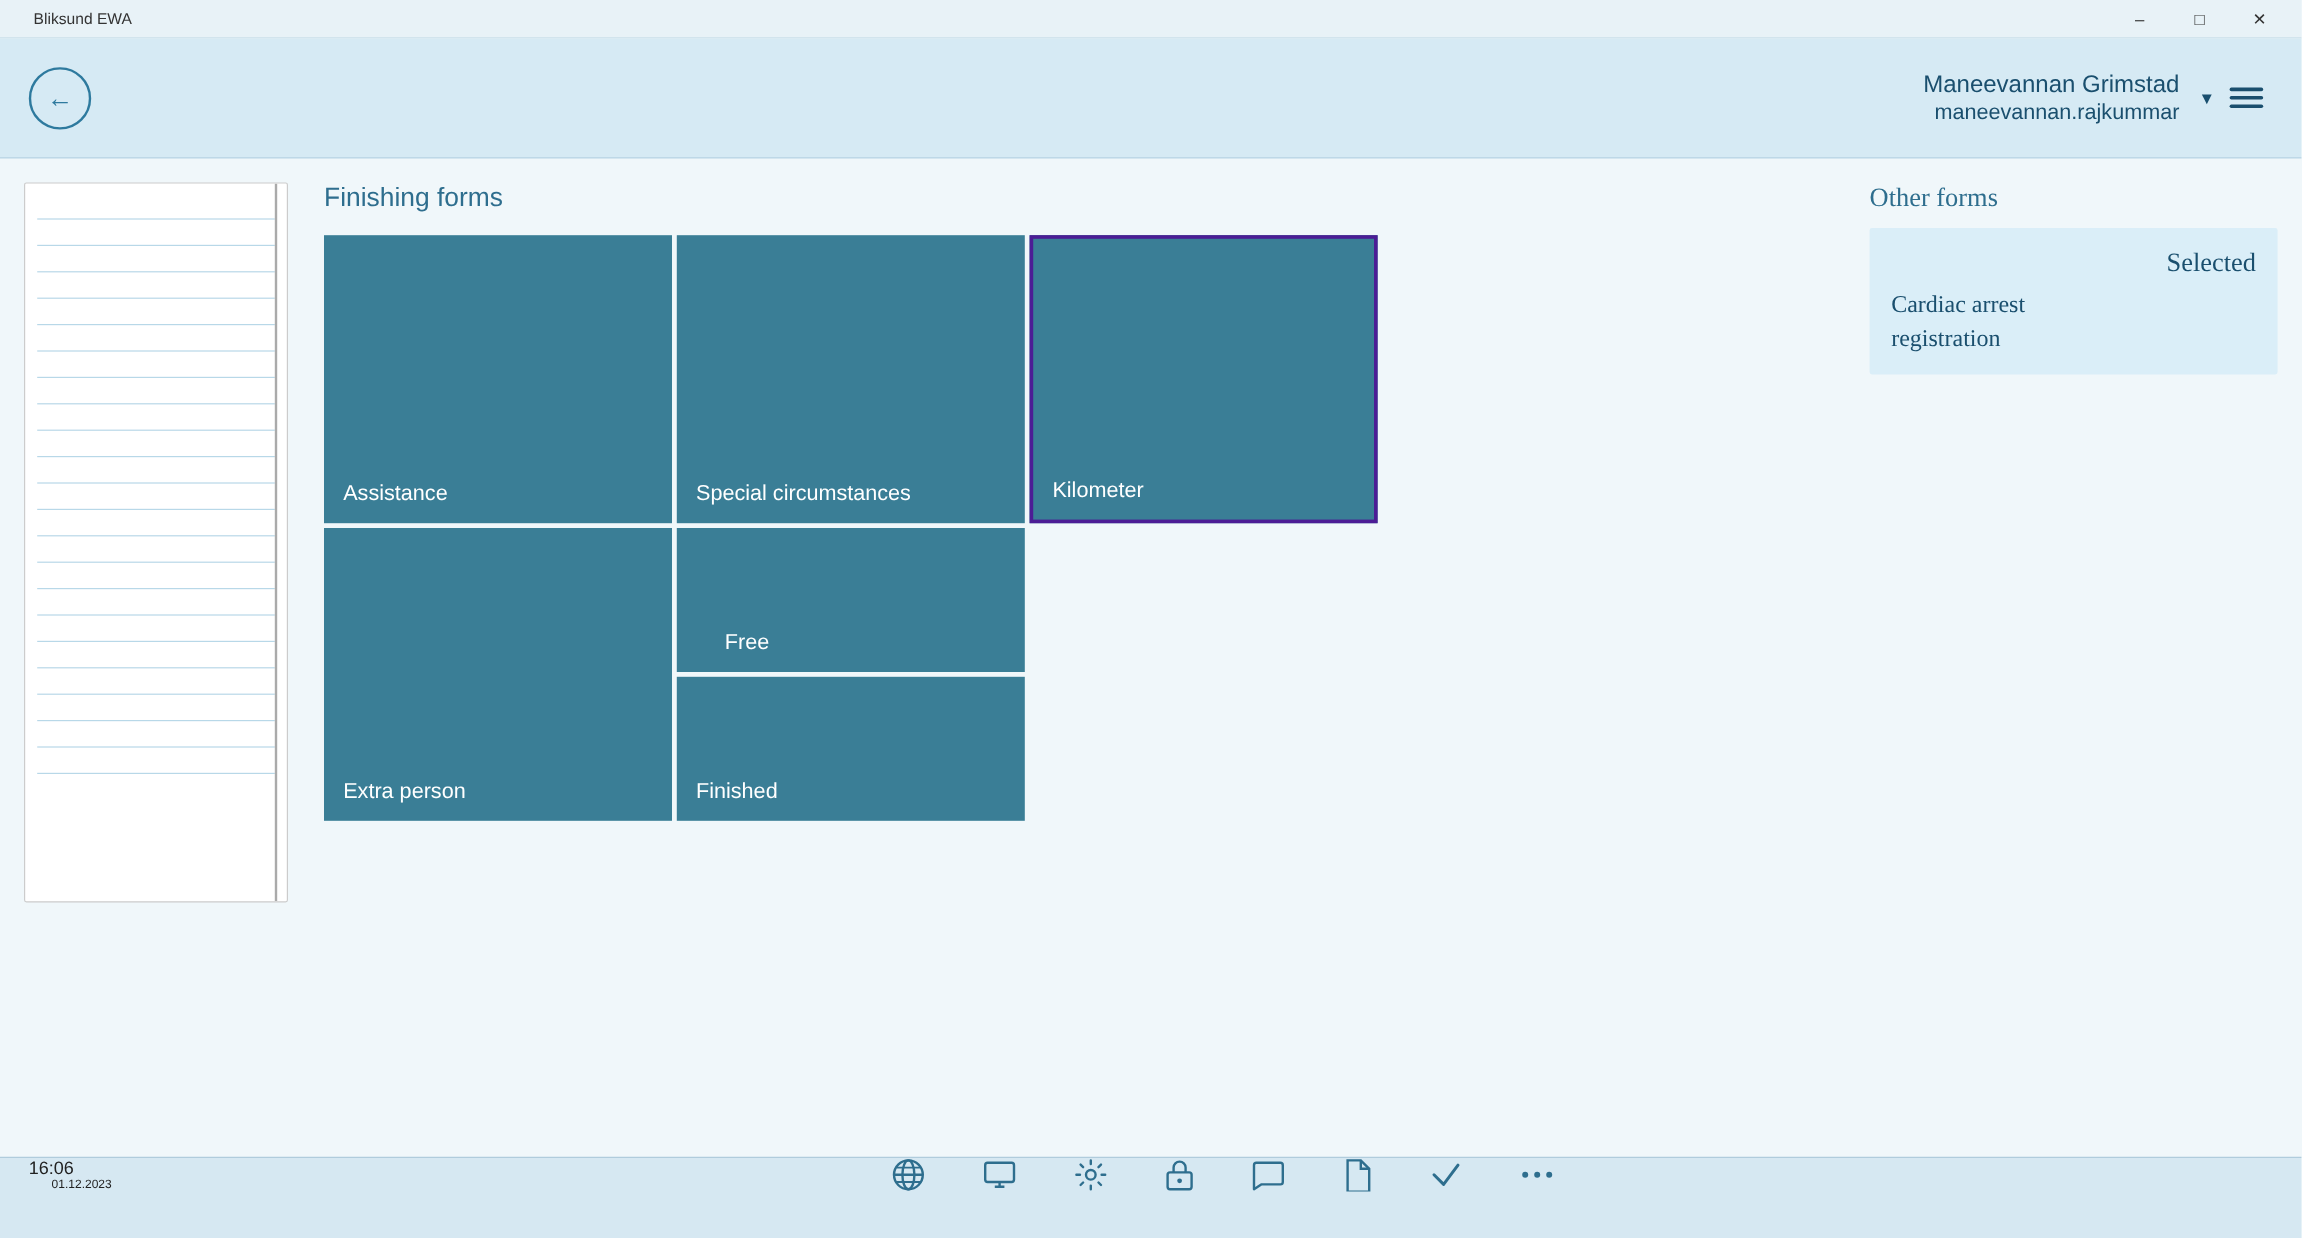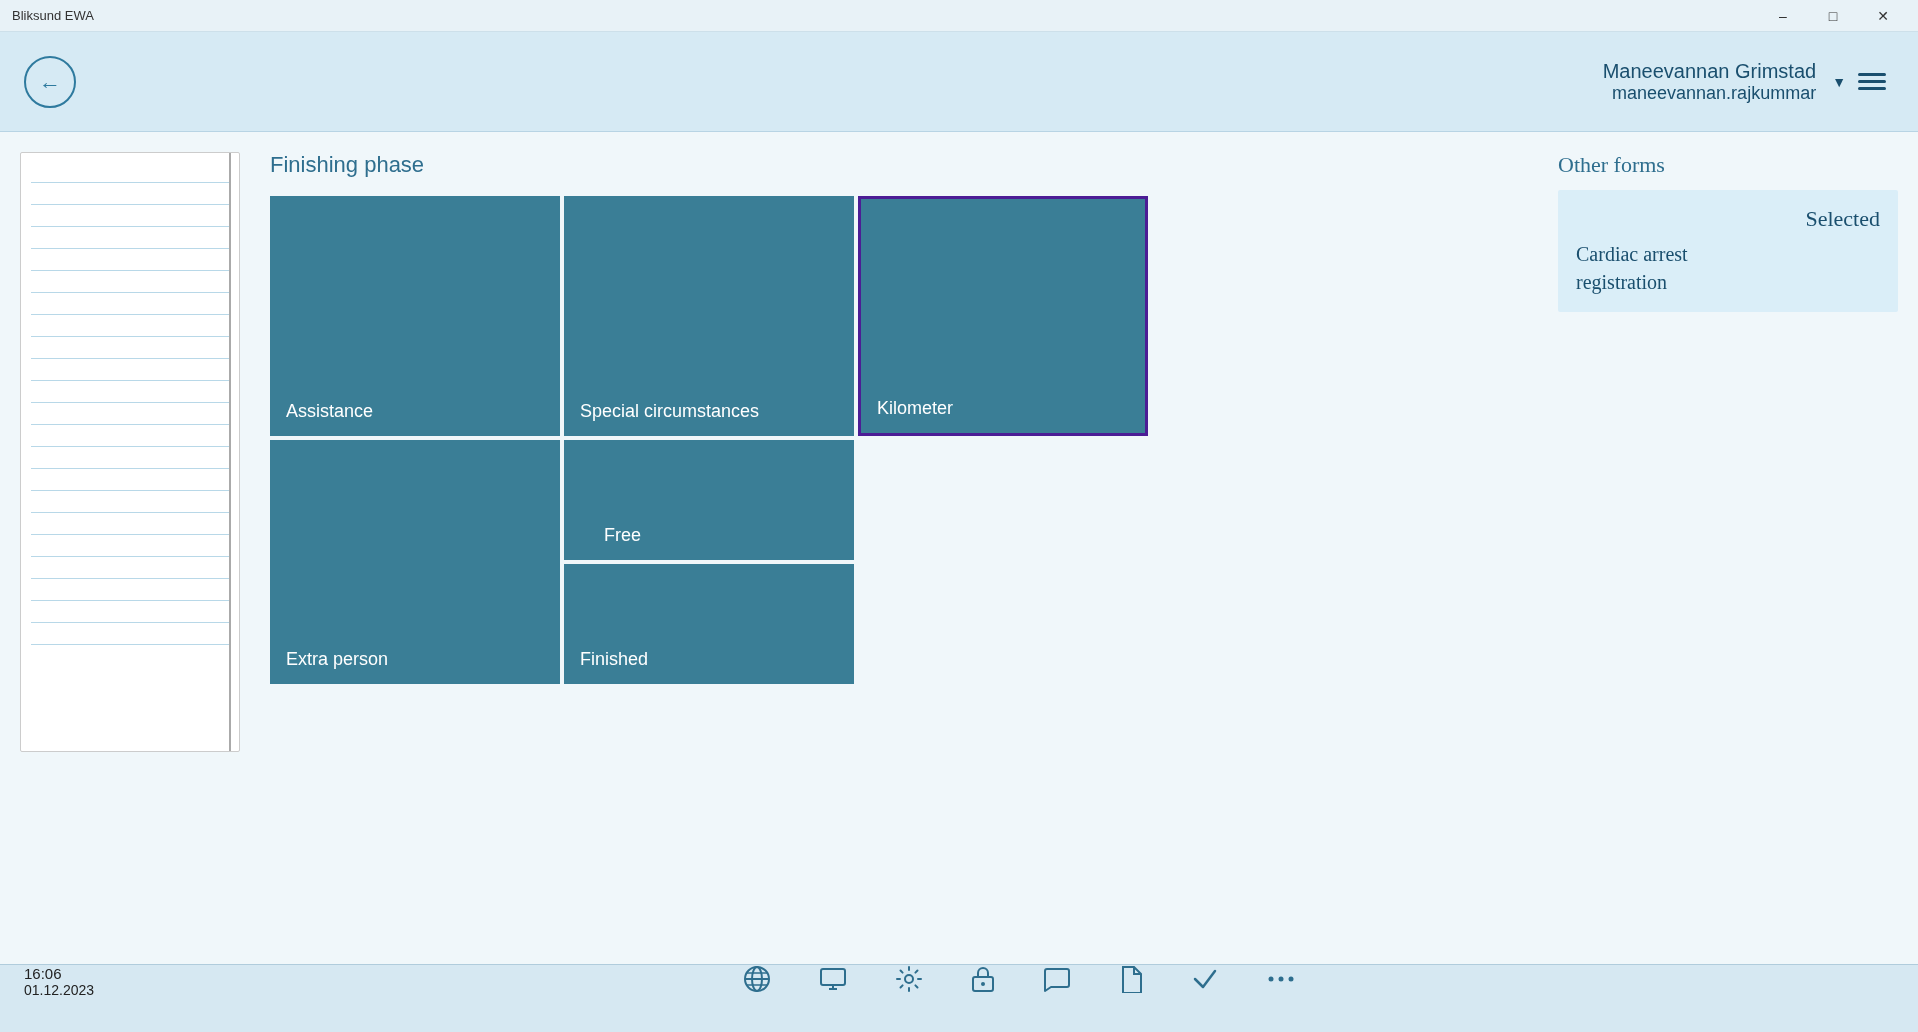--- a/index.html
+++ b/index.html
@@ -19,20 +19,21 @@
       background: #e8f2f7;
       display: flex;
       align-items: center;
       justify-content: space-between;
       padding: 0 12px;
       border-bottom: 1px solid #cde0ea;
     }
     .title-bar-title {
       font-size: 13px;
       color: #333;
+      margin-left: 16px;
     }
     .title-bar-controls {
       display: flex;
       gap: 4px;
     }
     .title-bar-btn {
       width: 46px;
       height: 32px;
       display: flex;
       align-items: center;
@@ -232,22 +233,23 @@
       padding: 0 24px;
       border-top: 1px solid #b0ccdc;
     }
     .footer-time {
       font-size: 15px;
       color: #222;
       font-weight: 500;
       min-width: 120px;
     }
     .footer-date {
-      font-size: 14px;
+      font-size: 10px;
       color: #222;
+      margin-left: 19px;
     }
     .footer-icons {
       flex: 1;
       display: flex;
       justify-content: center;
       gap: 48px;
     }
     .footer-icon-btn {
       background: transparent;
       border: none;
@@ -313,21 +315,21 @@
       <div class="note-line"></div>
       <div class="note-line"></div>
       <div class="note-line"></div>
       <div class="note-line"></div>
       <div class="note-line"></div>
     </div>
     <div class="left-panel-divider"></div>
   </div>
 
   <div class="content">
-    <div class="section-title">Finishing phase</div>
+    <div class="section-title">Finishing forms</div>
 
     <div class="tile-grid">
 
       <button class="tile tile-special">
         <span>Special circumstances</span>
       </button>
 
       <button class="tile tile-assistance">
         <span>Assistance</span>
       </button>

